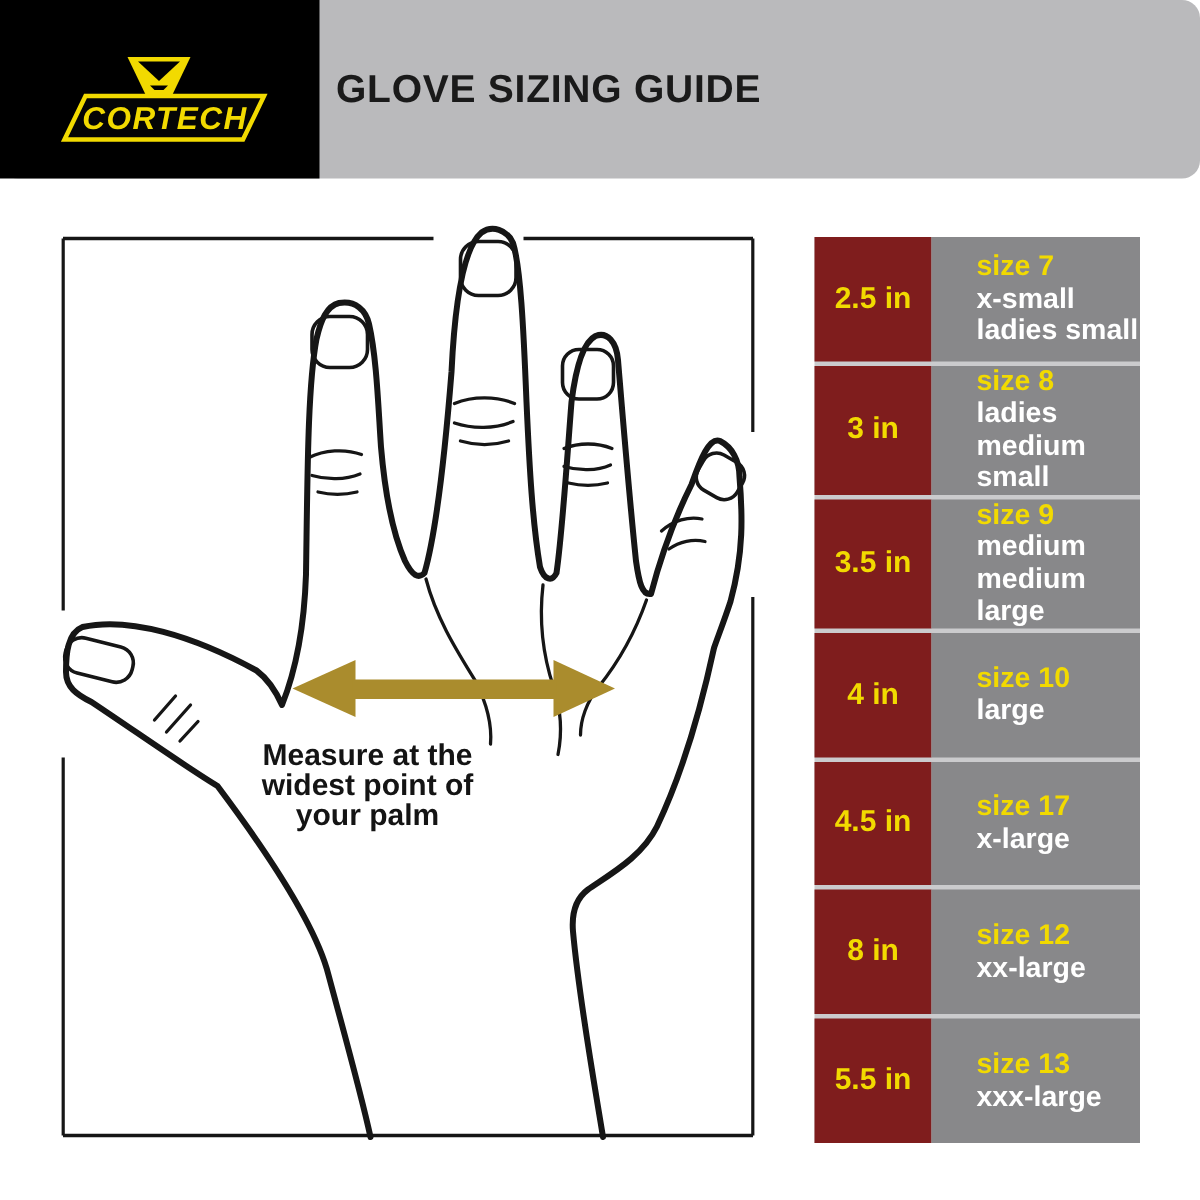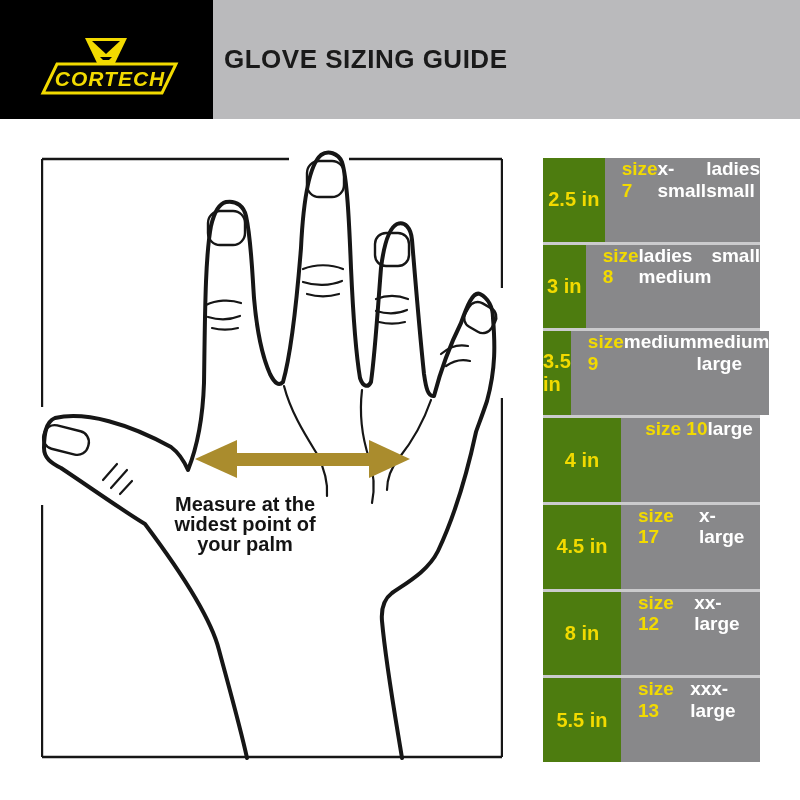--- a/index.html
+++ b/index.html
@@ -2,47 +2,47 @@
 <html><head>
 <meta charset="utf-8">
 <style>
   * { margin:0; padding:0; box-sizing:border-box; }
   body {
     width:800px; height:800px; background:#ffffff;
     font-family:"Liberation Sans", sans-serif;
     position:relative; overflow:hidden;
   }
   
-  .header { position:absolute; left:0; top:0; width:800px; height:119px; background:#BABABC; }
+  .header { position:absolute; left:0; top:0; width:800px; height:119px; background:#BABABC;border-radius:12px; }
   .logo-box { position:absolute; left:0; top:0; width:213px; height:119px; background:#000000; }
   .title {
     position:absolute; left:224px; top:0; height:119px; display:flex; align-items:center;
     font-size:26px; font-weight:bold; letter-spacing:0.5px; color:#1a1a1a;
   }
   
   .hand-svg { position:absolute; left:41px; top:148px; }
   .measure-note {
     position:absolute; left:160px; top:494px; width:170px;
     text-align:center; font-size:20px; font-weight:bold; line-height:20px; color:#141414;
   }
   
   .sizing-table {
     position:absolute; left:543px; top:158px; width:217px; height:604px;
     background:#CBCBCD; display:flex; flex-direction:column; gap:3px;
   }
   .sizing-row { flex:1; display:flex; }
   .measure-cell {
-    width:78px; background:#4d7c0f; color:#F2DA00;
+    width:78px; background:#7f1d1d; color:#F2DA00;
     display:flex; align-items:center; justify-content:center;
     font-size:20px; font-weight:bold;
   }
   .size-cell {
     flex:1; background:#88888A; color:#ffffff;
-    display:flex; justify-content:center;
-    padding-left:17px; font-size:19px; line-height:21.5px; font-weight:600;
+    display:flex; flex-direction:column; justify-content:center;
+    padding-left:30px; font-size:19px; line-height:21.5px; font-weight:600;
   }
   .size-line { color:#F2DA00; }
 </style>
 </head>
 <body>
 
 <div class="header">
   <div class="logo-box">
     <svg width="213" height="119" viewBox="0 0 213 119">
 

